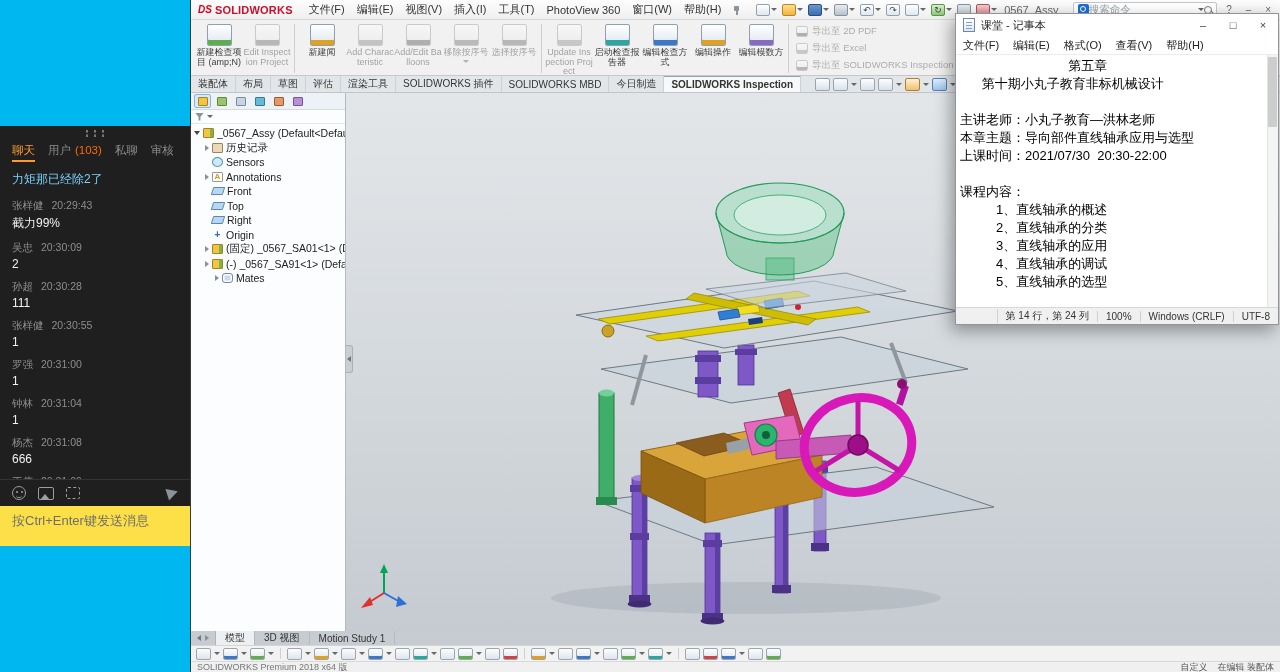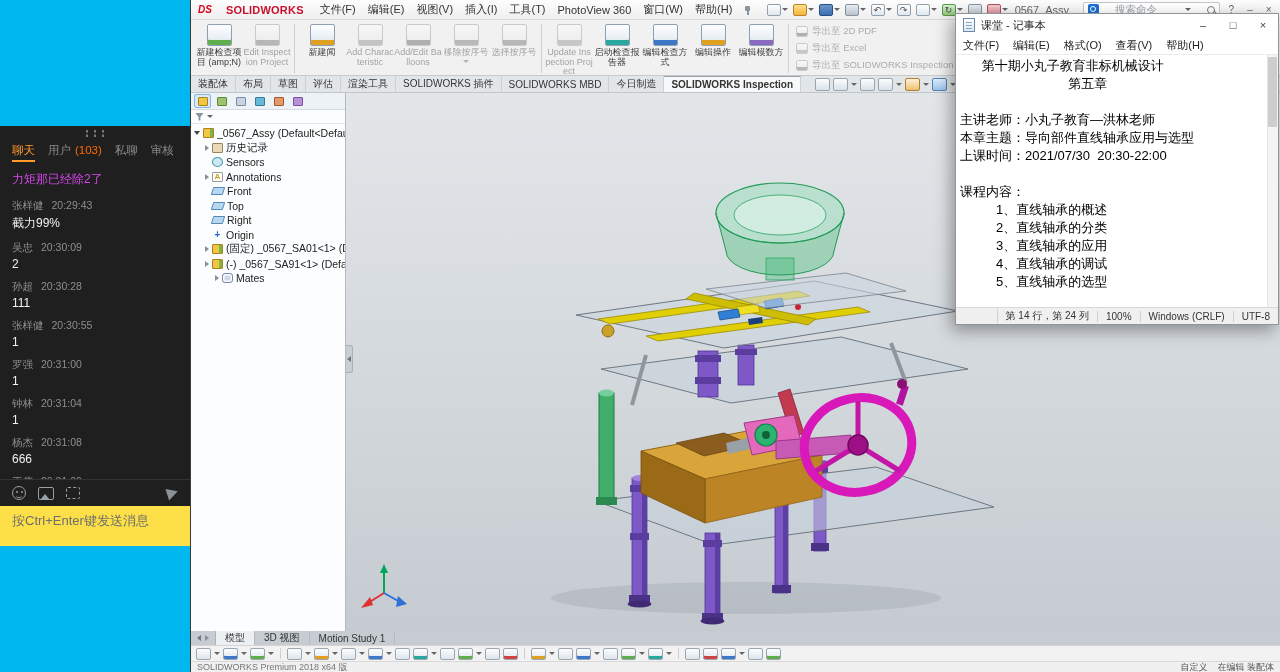--- a/index.html
+++ b/index.html
@@ -7,57 +7,57 @@
   body{position:relative;font-family:"Liberation Sans",sans-serif;font-size:11px;background:#000;color:#222}
 
   
   .stream{position:absolute;left:0;top:0;width:190px;height:672px;background:#00b7ef}
   .chat{position:absolute;left:0;top:126px;width:190px;height:420px;background:#1f1f1f;display:flex;flex-direction:column}
   .dots{width:24px;height:8px;margin:3px auto 0;background-image:radial-gradient(circle,#777 1.1px,transparent 1.5px);background-size:8px 4.5px}
   .chat-tabs{display:flex;gap:13px;padding:6px 12px 4px;font-size:11.5px;color:#8b8b8b}
   .chat-tab{cursor:default}
   .chat-tab.active{color:#ff9a2a;border-bottom:2px solid #ff9a2a;padding-bottom:2px}
   .chat-tab .count{color:#ff6a00;margin-left:4px}
-  .chat-notice{color:#d946ef;font-size:12px;padding:5px 12px 0}
+  .chat-notice{color:#7dd3fc;font-size:12px;padding:5px 12px 0}
   .messages{flex:1;padding:2px 12px 0;overflow:hidden}
   .msg{margin-top:9px}
   .msg .meta{color:#8e8e8e;font-size:10.5px}
   .msg .mtime{margin-left:8px}
   .msg .mtext{color:#f2f2f2;font-size:12px;margin-top:2px}
   .chat-icons{display:flex;align-items:center;gap:12px;padding:6px 12px;border-top:1px solid #333}
   .smiley{width:14px;height:14px;border:1.3px solid #98a0a6;border-radius:50%;position:relative}
   .smiley::before{content:"";position:absolute;left:3px;top:4px;width:2px;height:2px;background:#98a0a6;border-radius:50%;box-shadow:5px 0 0 #98a0a6}
   .smiley::after{content:"";position:absolute;left:3px;top:7px;width:6px;height:3px;border-bottom:1.3px solid #98a0a6;border-radius:0 0 6px 6px}
   .imgico{width:16px;height:13px;border:1.3px solid #98a0a6;border-radius:2px;position:relative;overflow:hidden}
   .imgico::after{content:"";position:absolute;left:1px;bottom:-1px;width:0;height:0;border-left:5px solid transparent;border-right:5px solid transparent;border-bottom:6px solid #98a0a6}
   .shotico{width:14px;height:12px;border:1.3px dashed #98a0a6;border-radius:2px}
   .send{margin-left:auto;width:0;height:0;border-top:6px solid transparent;border-bottom:6px solid transparent;border-left:11px solid #8a9198;transform:rotate(-18deg)}
   .chat-input{height:40px;background:#fde047;padding:6px 12px;color:#6e6e6e;font-size:13px}
 
   
   .sw{position:absolute;left:190px;top:0;right:0;bottom:0;background:#f0f0f0;border-left:1px solid #3a3a3a}
   .menubar{position:absolute;left:0;top:0;right:0;height:20px;background:linear-gradient(#fdfdfd,#efefef);border-bottom:1px solid #d8d8d8;display:flex;align-items:center;font-size:11px;color:#333;padding-right:4px}
-  .logo{display:flex;align-items:center;gap:14px;padding:0 10px 0 7px;white-space:nowrap}
+  .logo{display:flex;align-items:center;gap:3px;padding:0 10px 0 7px;white-space:nowrap}
   .logo .ds{color:#d9001d;font-weight:bold;font-style:italic;font-size:10px}
   .logo .swname{color:#c8102e;font-weight:bold;letter-spacing:.2px}
   .menu-item{padding:0 6px;white-space:nowrap;cursor:default}
   .pin{width:10px;height:10px;margin:0 4px;position:relative}
   .pin::before{content:"";position:absolute;left:3px;top:1px;width:5px;height:5px;background:#8a949c;border-radius:1px}
   .pin::after{content:"";position:absolute;left:5px;top:6px;width:1.5px;height:4px;background:#8a949c}
   .qat{display:flex;align-items:center;gap:3px;margin-left:10px}
   .qat-btn{display:flex;align-items:center;gap:1px;padding:1px;border-radius:2px}
   .mi{width:14px;height:12px;border-radius:2px;border:1px solid #90a0ae;background:linear-gradient(#fff,#dfe7ee);position:relative;font-size:9px;line-height:11px;text-align:center;color:#444}
   .mi-folder{background:linear-gradient(#ffe08a,#f0b33c);border-color:#b8862a}
   .mi-disk{background:linear-gradient(#6e96c8,#3a6fb5);border-color:#274e80}
   .mi-print{background:linear-gradient(#e8ecf0,#b9c2cb);border-color:#84919e}
   .mi-green{background:linear-gradient(#d6f0d0,#8cc878);border-color:#5a9648}
   .mi-red{background:linear-gradient(#f4cdd0,#d9848c);border-color:#b05058}
   .spacer{flex:1}
   .doc-title{color:#666;margin-right:14px;white-space:nowrap}
-  .search-box{display:flex;align-items:center;gap:16px;border:1px solid #c2c8ce;background:#fff;border-radius:2px;height:15px;padding:0 4px;width:148px}
+  .search-box{display:flex;align-items:center;gap:0;border:1px solid #c2c8ce;background:#fff;border-radius:2px;height:15px;padding:0 4px;width:148px}
   .search-blue{width:11px;height:11px;background:#1c6fd4;border-radius:2px;position:relative;flex:none}
   .search-blue::after{content:"";position:absolute;left:2px;top:2px;width:4px;height:4px;border:1.2px solid #fff;border-radius:50%}
   .search-text{color:#9aa0a6;flex:1;font-size:10.5px;white-space:nowrap;overflow:hidden}
   .mag{width:8px;height:8px;border:1.4px solid #777;border-radius:50%;position:relative;flex:none}
   .mag::after{content:"";position:absolute;width:5px;height:1.4px;background:#777;transform:rotate(45deg);right:-4px;bottom:-1px}
   .win-ic{width:16px;height:14px;margin-left:4px;color:#666;font-size:10px;line-height:13px;text-align:center}
   .caret{width:0;height:0;border-left:3px solid transparent;border-right:3px solid transparent;border-top:3.5px solid #666;display:inline-block;flex:none}
   .tri-r{width:0;height:0;border-top:3.5px solid transparent;border-bottom:3.5px solid transparent;border-left:4px solid #8a9096;display:inline-block;flex:none}
   .tri-d{width:0;height:0;border-left:3.5px solid transparent;border-right:3.5px solid transparent;border-top:4px solid #444;display:inline-block;flex:none}
 
@@ -666,22 +666,22 @@
     </span>
   </div>
   <div class="np-menu">
     <span class="np-menu-item">文件(F)</span>
     <span class="np-menu-item">编辑(E)</span>
     <span class="np-menu-item">格式(O)</span>
     <span class="np-menu-item">查看(V)</span>
     <span class="np-menu-item">帮助(H)</span>
   </div>
   <div class="np-body">
+    <div class="np-line">                              第五章</div>
     <div class="np-line">      第十期小丸子教育非标机械设计</div>
-    <div class="np-line">                              第五章</div>
     <div class="np-line"></div>
     <div class="np-line">主讲老师：小丸子教育—洪林老师</div>
     <div class="np-line">本章主题：导向部件直线轴承应用与选型</div>
     <div class="np-line">上课时间：2021/07/30  20:30-22:00</div>
     <div class="np-line"></div>
     <div class="np-line">课程内容：</div>
     <div class="np-line">          1、直线轴承的概述</div>
     <div class="np-line">          2、直线轴承的分类</div>
     <div class="np-line">          3、直线轴承的应用</div>
     <div class="np-line">          4、直线轴承的调试</div>

